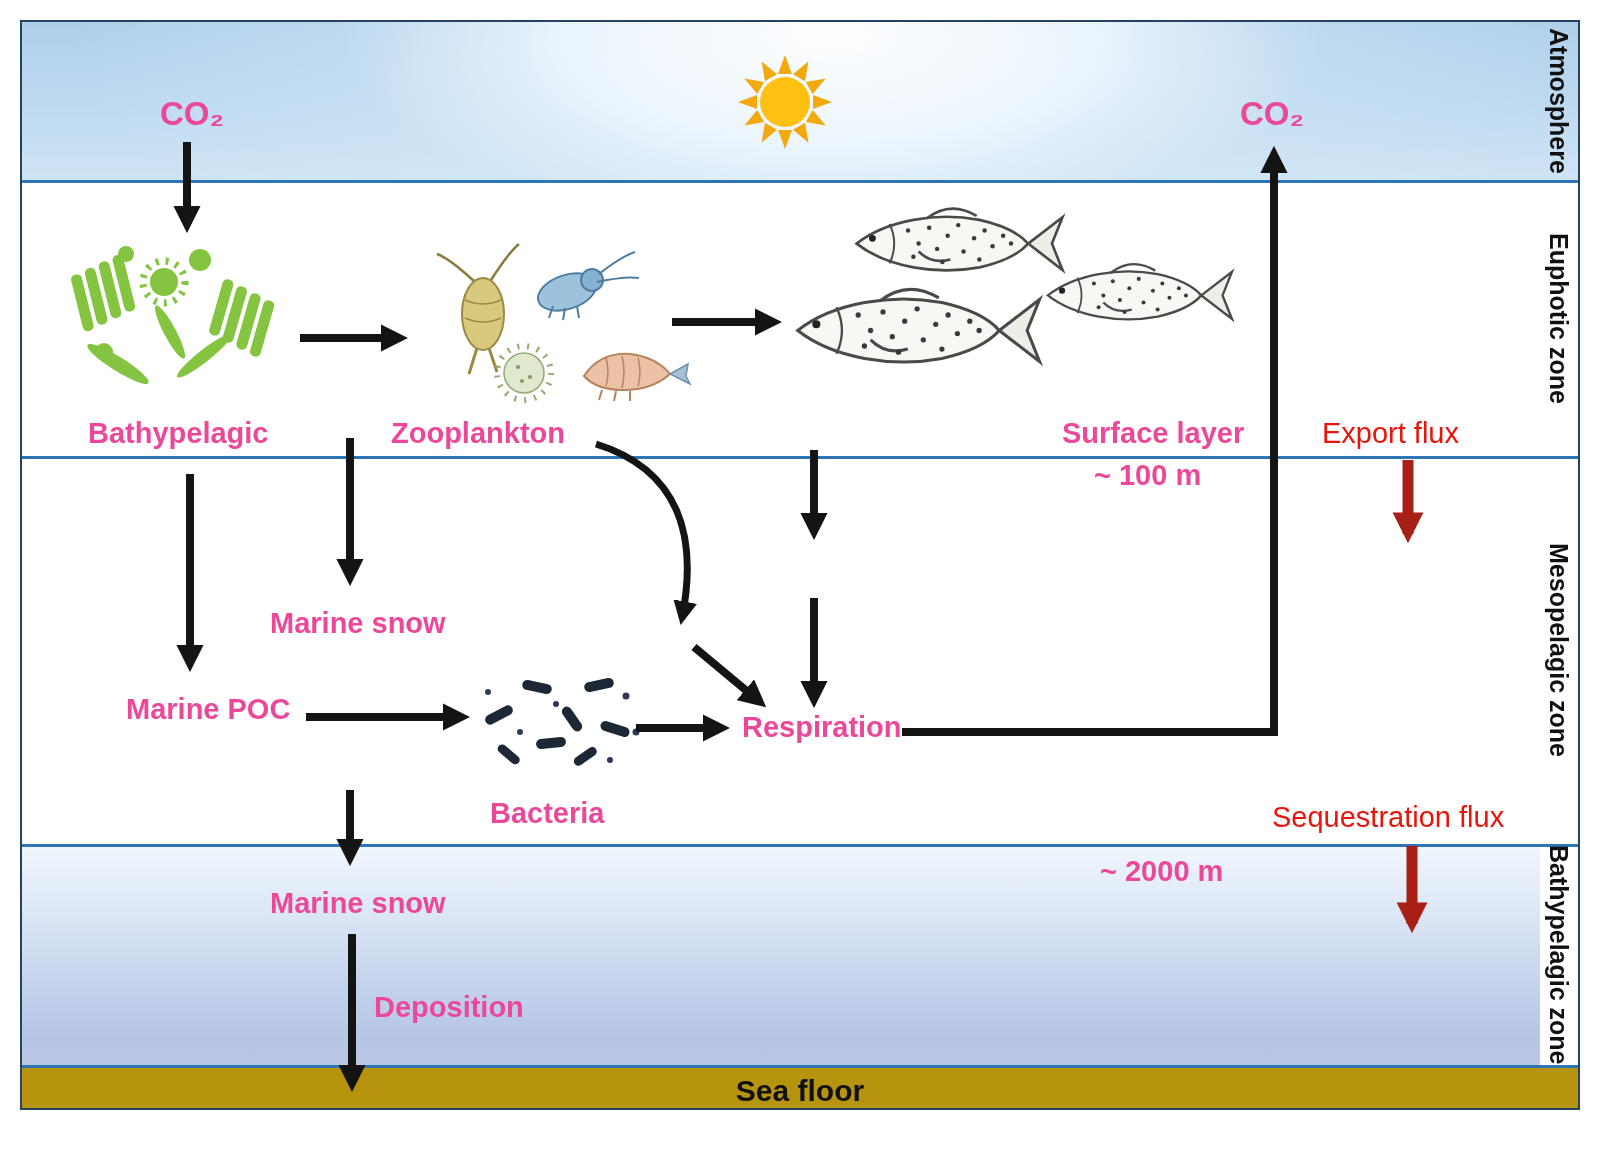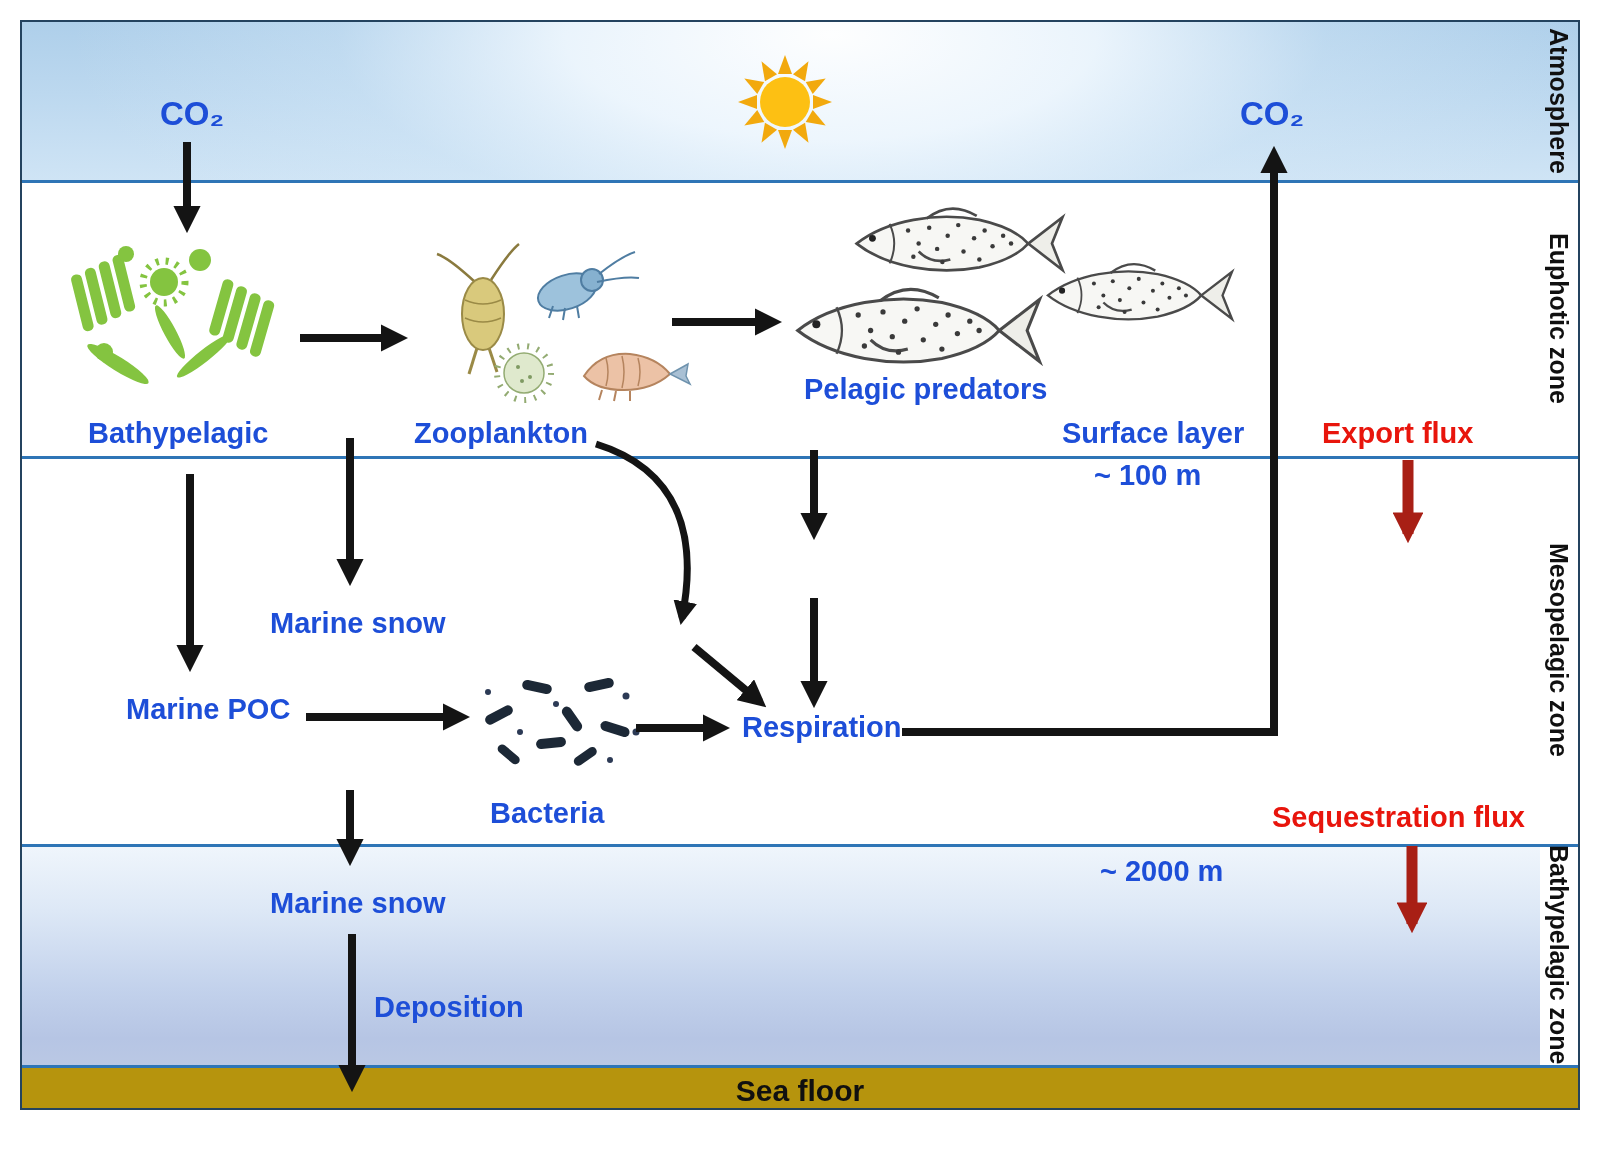--- a/index.html
+++ b/index.html
@@ -33,23 +33,23 @@
     position:absolute; right:0; top:158px; width:38px; height:885px;
     background:#ffffff; z-index:1;
   }
   .zone-line {
     position:absolute; left:0; width:100%; height:3px;
     background:var(--zone-line-blue,#2e75b6); z-index:2;
   }
   .art { position:absolute; left:0; top:0; width:1556px; height:1086px; z-index:3; }
   .lbl {
     position:absolute; z-index:5; white-space:nowrap;
-    font-size:29px; font-weight:600; color:#1d4ed8; line-height:1.1;
-  }
-  .lbl.red { color:var(--flux-text-red,#ea1208); font-weight:700; }
+    font-size:29px; font-weight:600; color:#ec4899; line-height:1.1;
+  }
+  .lbl.red { color:var(--flux-text-red,#ea1208); font-weight:400; }
   .lbl.co2 { font-size:33px; }
   .seafloor-text {
     position:relative; z-index:5; font-size:30px; font-weight:700; color:#101010;
   }
   .zone-label {
     position:absolute; right:3px; width:34px; z-index:6;
     display:flex; align-items:center; justify-content:center;
     writing-mode:vertical-rl; text-orientation:mixed;
     font-size:25px; font-weight:700; color:#101010; white-space:nowrap;
   }
@@ -232,22 +232,21 @@
       <path class="arr" d="M880,710 L1252,710 L1252,132" marker-end="url(#head-black)"></path>
       <path class="arr" d="M328,768 L328,836" marker-end="url(#head-black)"></path>
       <path class="arr" d="M330,912 L330,1062" marker-end="url(#head-black)"></path>
       <path class="arr red" d="M1386,438 L1386,512" marker-end="url(#head-red)"></path>
       <path class="arr red" d="M1390,824 L1390,902" marker-end="url(#head-red)"></path>
     </svg>
 
     <div class="lbl co2" style="left:138px; top:74px">CO₂</div>
     <div class="lbl co2" style="left:1218px; top:74px">CO₂</div>
     <div class="lbl" style="left:66px; top:396px">Bathypelagic</div>
-    <div class="lbl" style="left:392px; top:396px">Zooplankton</div>
-    <div class="lbl" style="left:782px; top:352px">Pelagic predators</div>
+    <div class="lbl" style="left:369px; top:396px">Zooplankton</div>
     <div class="lbl" style="left:1040px; top:396px">Surface layer</div>
     <div class="lbl" style="left:1072px; top:438px">~ 100 m</div>
     <div class="lbl red" style="left:1300px; top:396px">Export flux</div>
     <div class="lbl" style="left:248px; top:586px">Marine snow</div>
     <div class="lbl" style="left:104px; top:672px">Marine POC</div>
     <div class="lbl" style="left:468px; top:776px">Bacteria</div>
     <div class="lbl" style="left:720px; top:690px">Respiration</div>
     <div class="lbl red" style="left:1250px; top:780px">Sequestration flux</div>
     <div class="lbl" style="left:1078px; top:834px">~ 2000 m</div>
     <div class="lbl" style="left:248px; top:866px">Marine snow</div>

